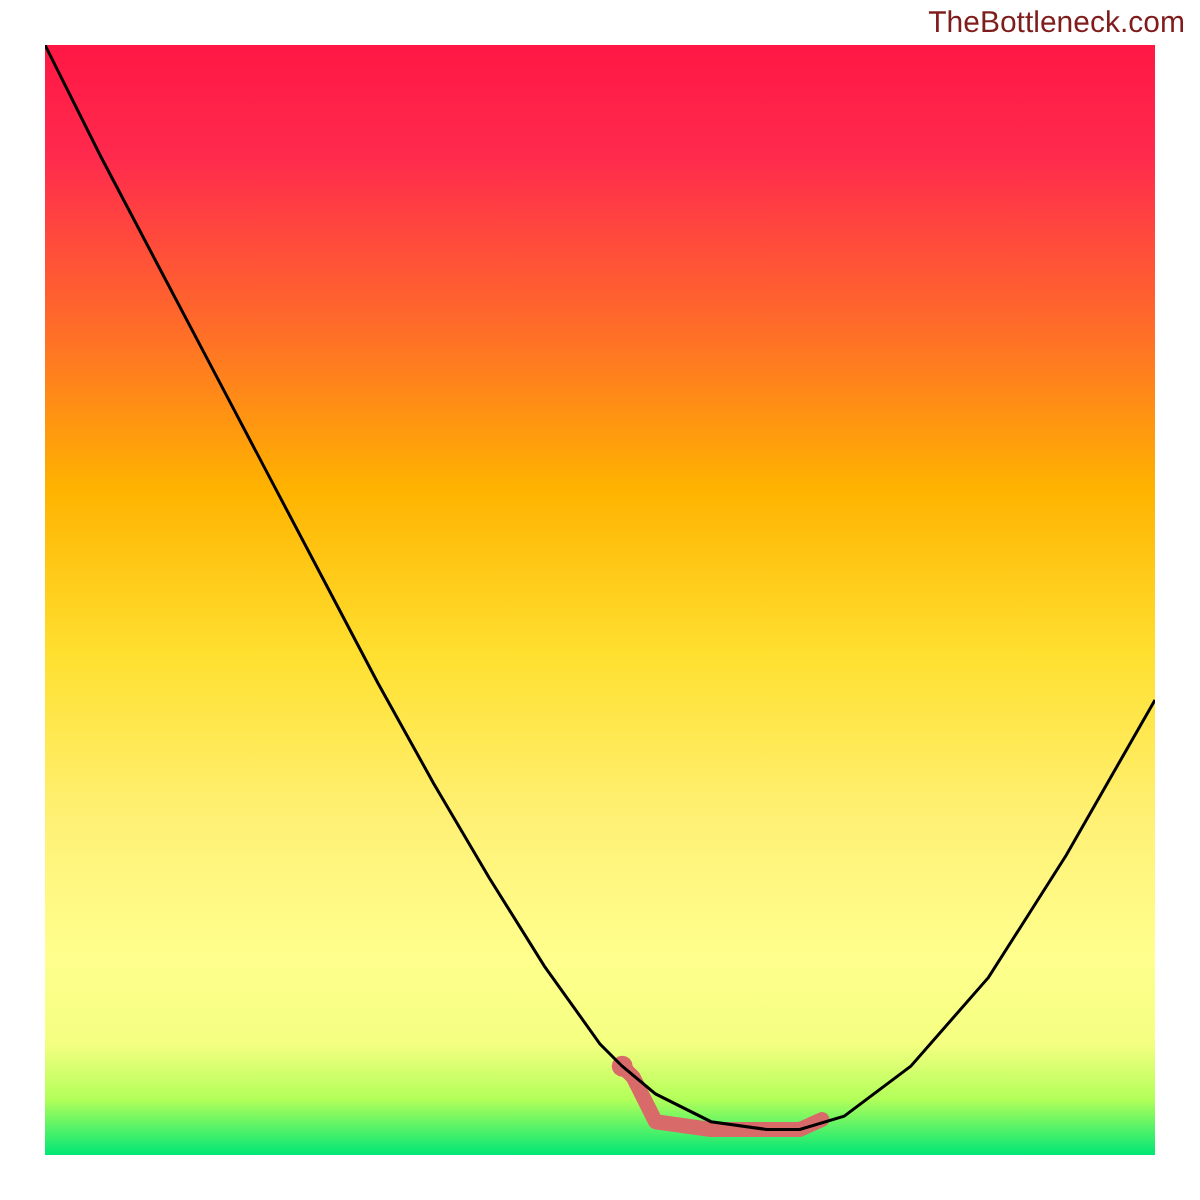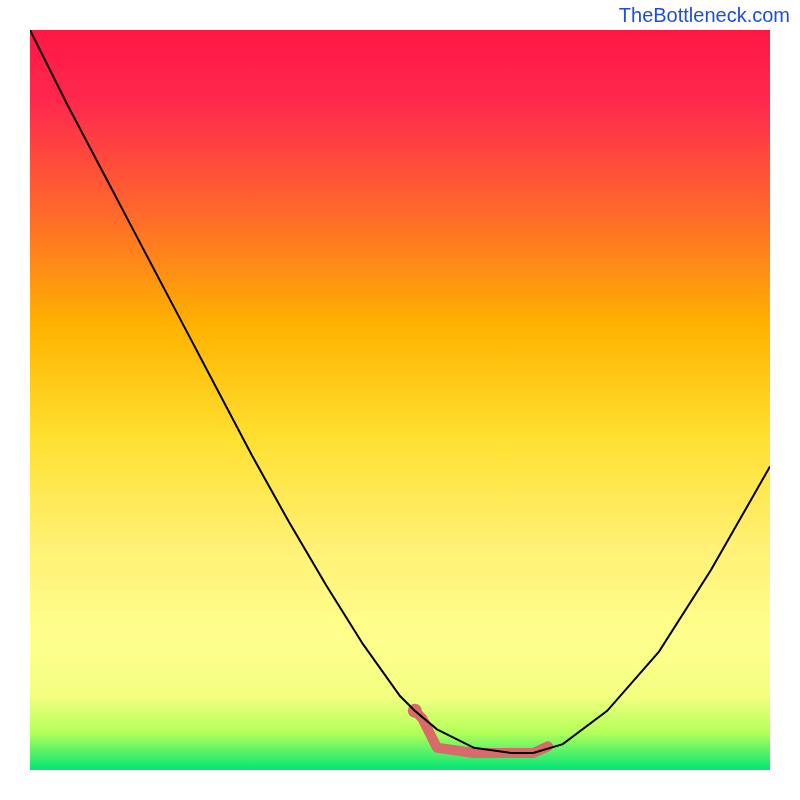--- a/index.html
+++ b/index.html
@@ -8,21 +8,21 @@
     width: 800px;
     height: 800px;
     position: relative;
     background: #ffffff;
   }
   .watermark {
     position: absolute;
     top: 4px;
     right: 10px;
     font-size: 20px;
-    color: #1d4ed8;
+    color: #7f1d1d;
     font-weight: 500;
     z-index: 10;
   }
   .chart-area {
     position: absolute;
     top: 30px;
     left: 30px;
     width: 740px;
     height: 740px;
   }

